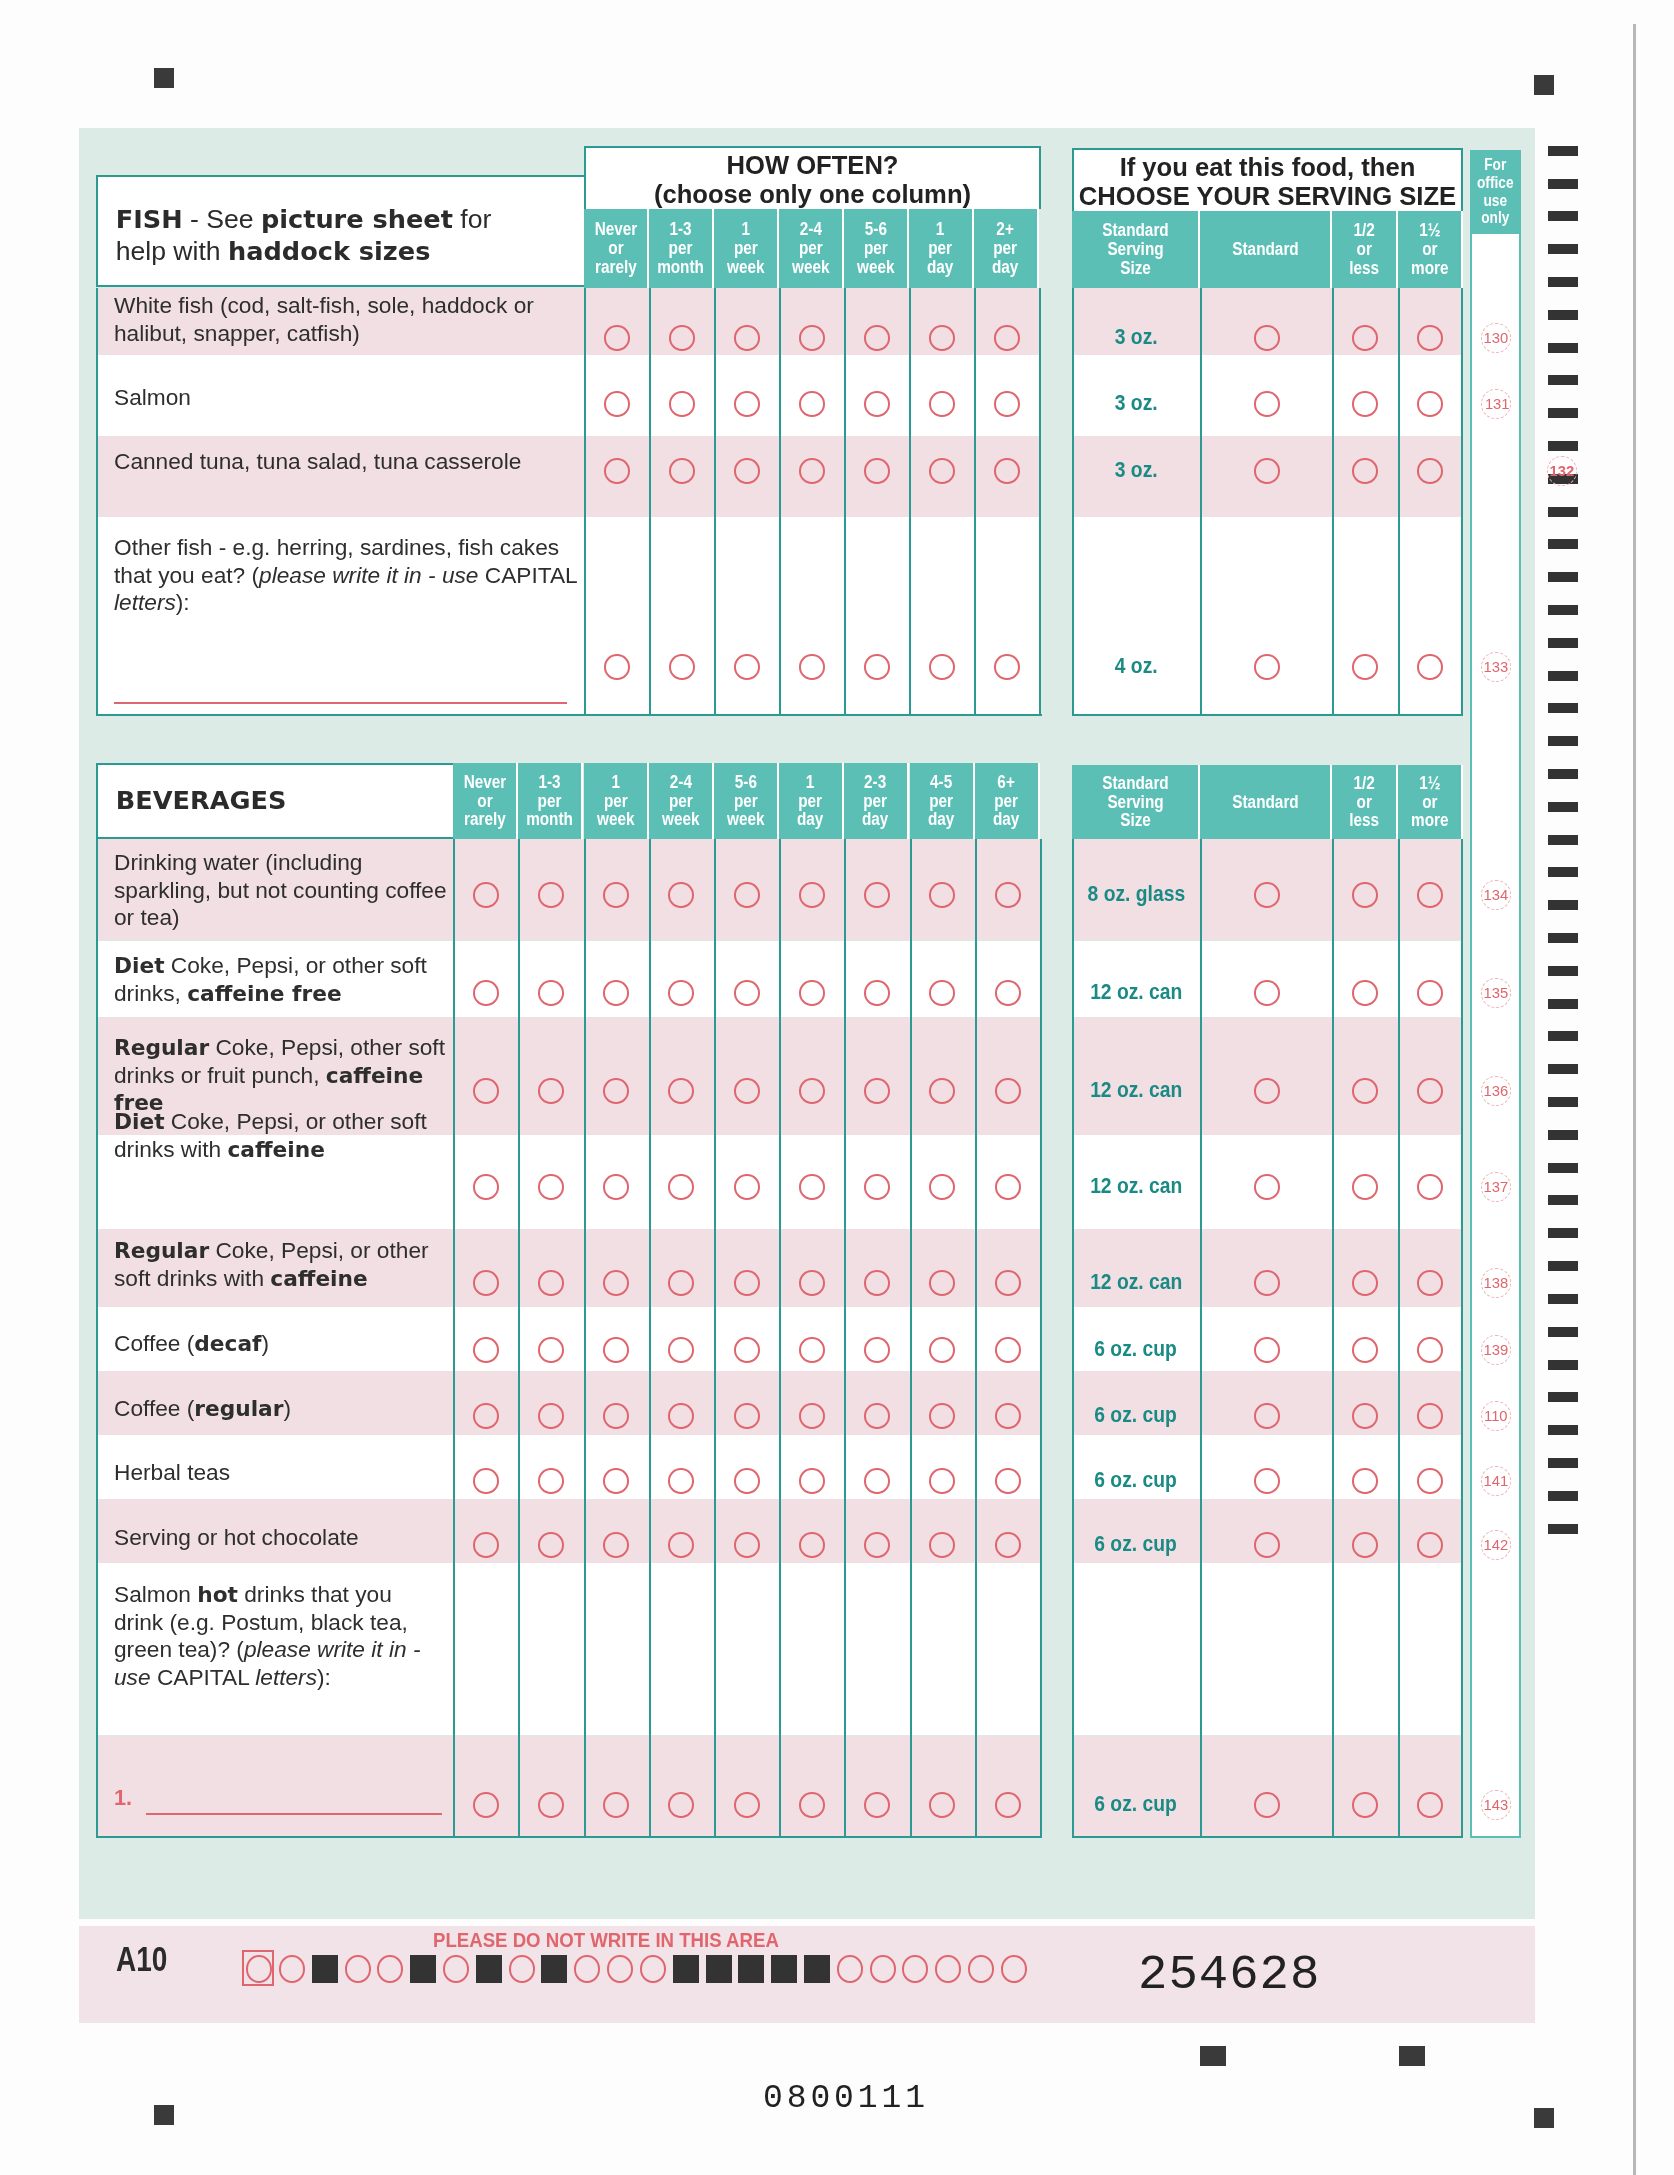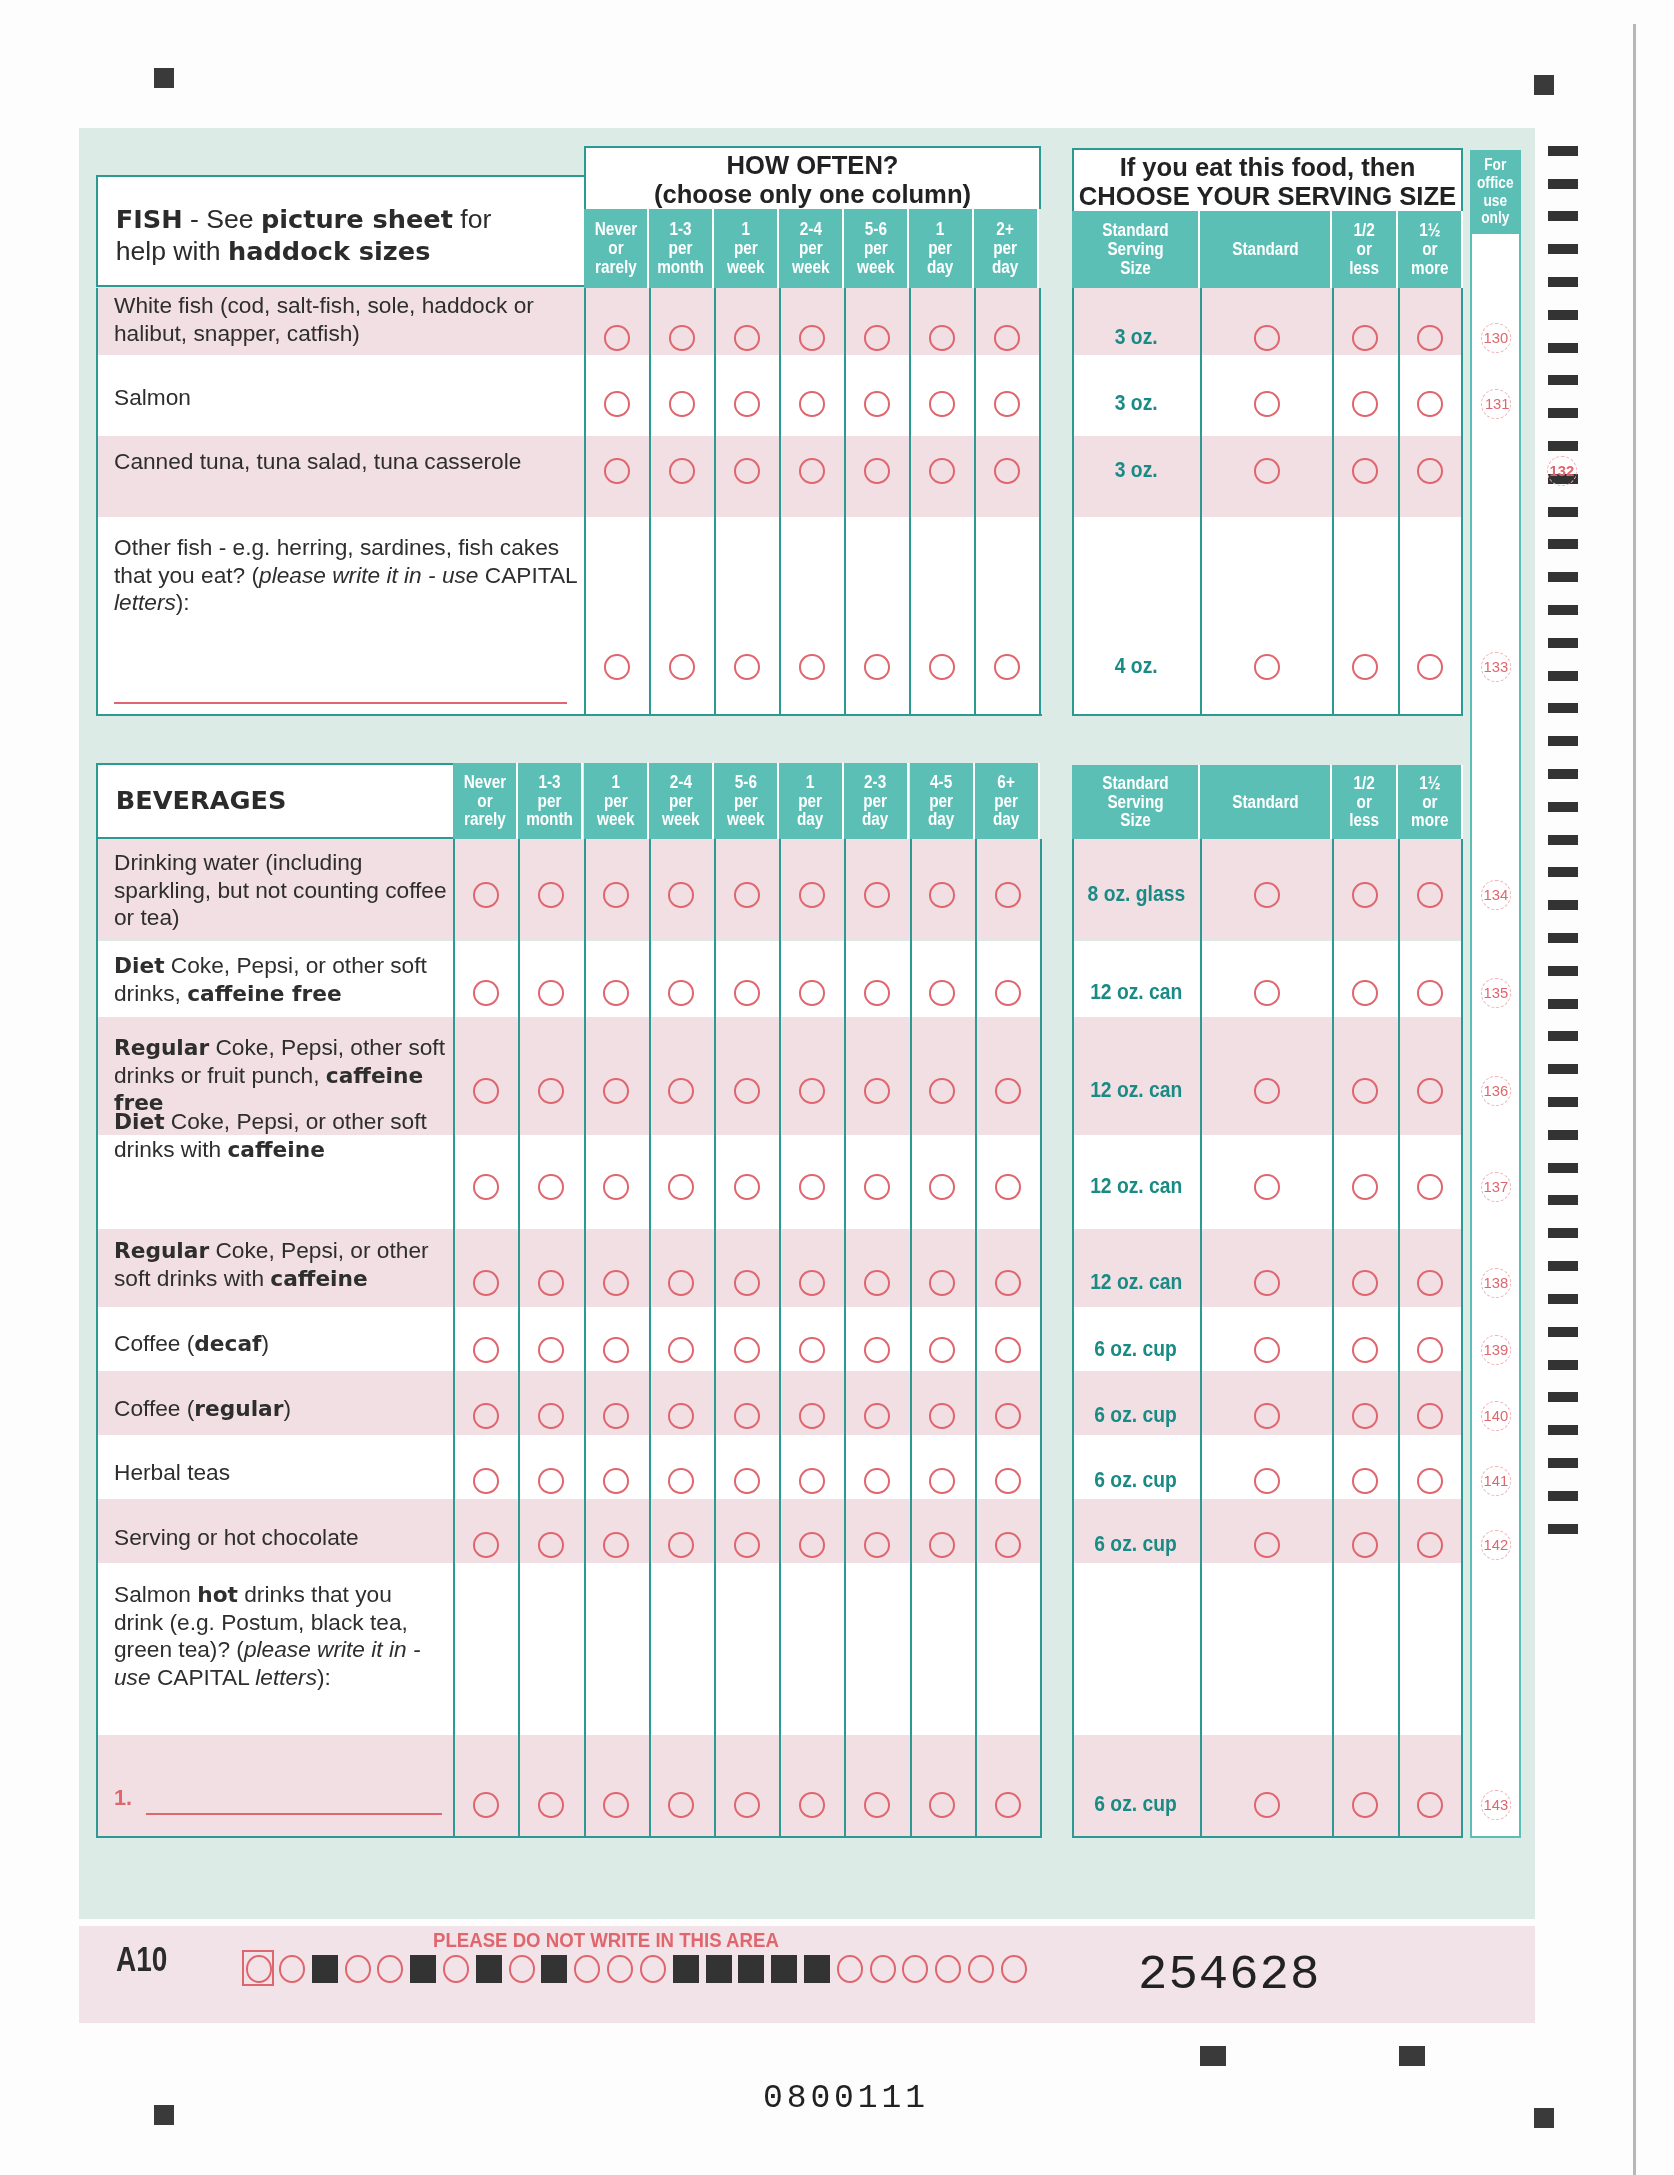--- a/index.html
+++ b/index.html
@@ -457,21 +457,21 @@
 <div class="bub" style="left:668px;top:1403px;"></div>
 <div class="bub" style="left:734px;top:1403px;"></div>
 <div class="bub" style="left:799px;top:1403px;"></div>
 <div class="bub" style="left:864px;top:1403px;"></div>
 <div class="bub" style="left:929px;top:1403px;"></div>
 <div class="bub" style="left:995px;top:1403px;"></div>
 <div class="serv" style="left:1072px;top:1401px;"><span>6 oz. cup</span></div>
 <div class="bub" style="left:1254px;top:1403px;"></div>
 <div class="bub" style="left:1352px;top:1403px;"></div>
 <div class="bub" style="left:1417px;top:1403px;"></div>
-<div class="office" style="left:1481px;top:1401px;">140</div>
+<div class="office" style="left:1481px;top:1401px;">110</div>
 <div class="food" style="left:114px;top:1459px;width:345px;"><span>Herbal teas</span></div>
 <div class="bub" style="left:473px;top:1468px;"></div>
 <div class="bub" style="left:538px;top:1468px;"></div>
 <div class="bub" style="left:603px;top:1468px;"></div>
 <div class="bub" style="left:668px;top:1468px;"></div>
 <div class="bub" style="left:734px;top:1468px;"></div>
 <div class="bub" style="left:799px;top:1468px;"></div>
 <div class="bub" style="left:864px;top:1468px;"></div>
 <div class="bub" style="left:929px;top:1468px;"></div>
 <div class="bub" style="left:995px;top:1468px;"></div>

